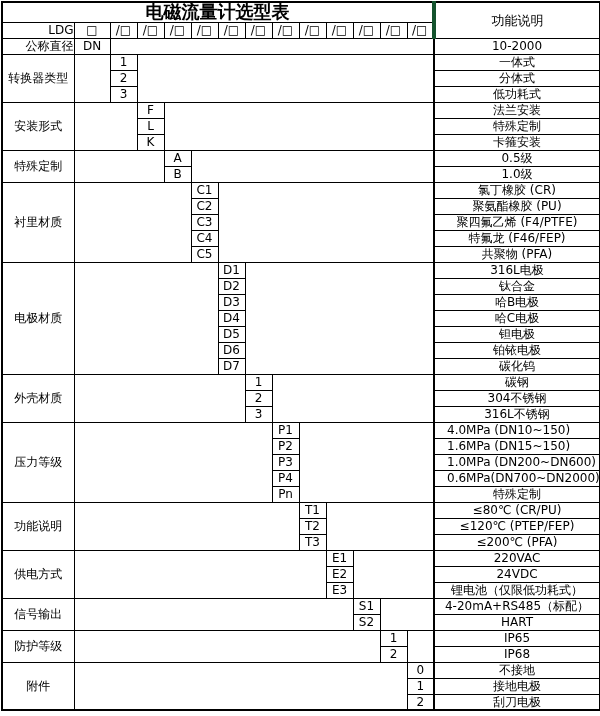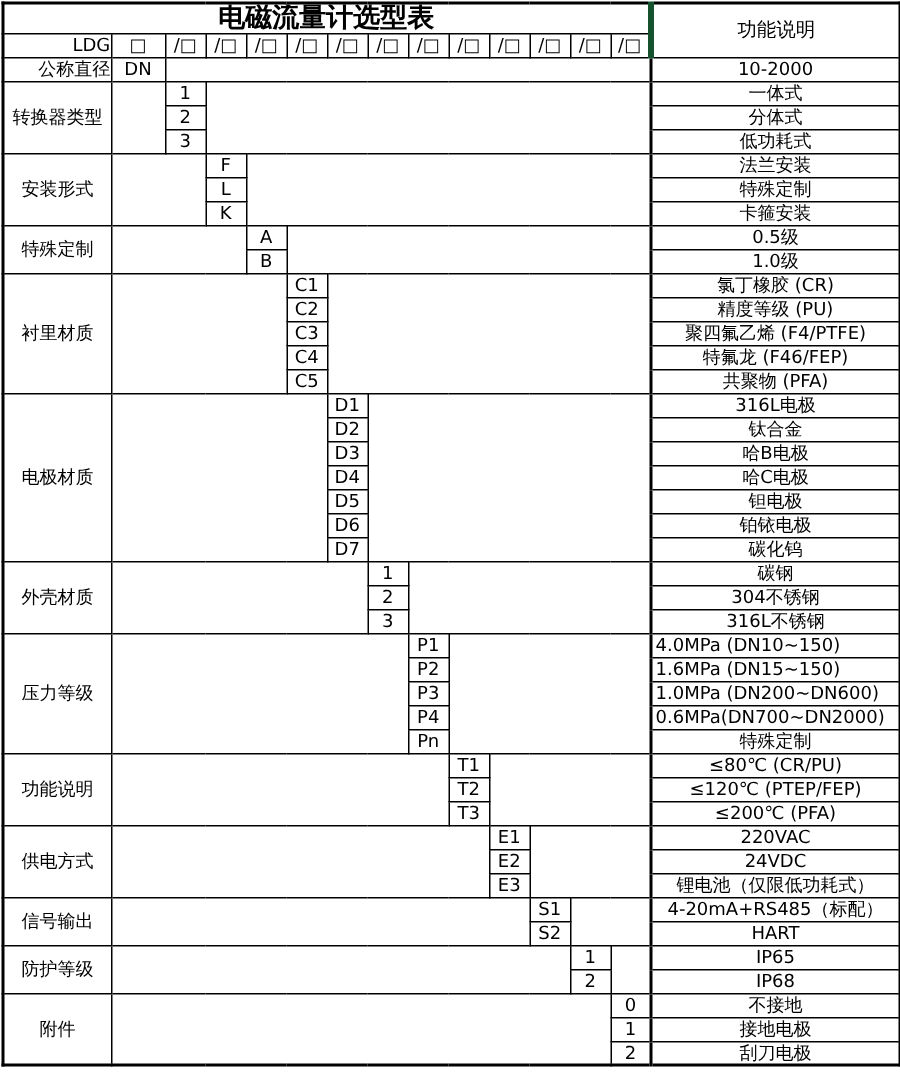--- a/index.html
+++ b/index.html
@@ -23,21 +23,21 @@
     vertical-align:middle;
     white-space:nowrap;
     overflow:hidden;
   }
   tr { height:16px; }
   tr.sec > td { border-top:1px solid #000; }
   .lab  { border-right:1px solid #000; }
   .lab-left { text-align:right; padding-left:4px; }
   .code { border:1px solid #000; }
   .val  { border:1px solid #000; border-left:2px solid #000; }
-  .val.left { text-align:left; padding-left:2px; }
+  .val.left { text-align:left; padding-left:12px; }
   .sp   { border:none; }
   .title { border-bottom:1px solid #000; font-size:18px; font-weight:bold; }
   .fhead { border-left:4px solid #14532d; font-size:13px; }
 </style>
 </head>
 <body>
 
 <table class="sel">
   <colgroup>
     <col style="width:72px">
@@ -133,21 +133,21 @@
 
   <tr class="sec">
     <td class="lab" rowspan="5">衬里材质</td>
     <td class="sp" colspan="4" rowspan="5"></td>
     <td class="code">C1</td>
     <td class="sp" colspan="8" rowspan="5"></td>
     <td class="val">氯丁橡胶 (CR)</td>
   </tr>
   <tr>
     <td class="code">C2</td>
-    <td class="val">精度等级 (PU)</td>
+    <td class="val">聚氨酯橡胶 (PU)</td>
   </tr>
   <tr>
     <td class="code">C3</td>
     <td class="val">聚四氟乙烯 (F4/PTFE)</td>
   </tr>
   <tr>
     <td class="code">C4</td>
     <td class="val">特氟龙 (F46/FEP)</td>
   </tr>
   <tr>

